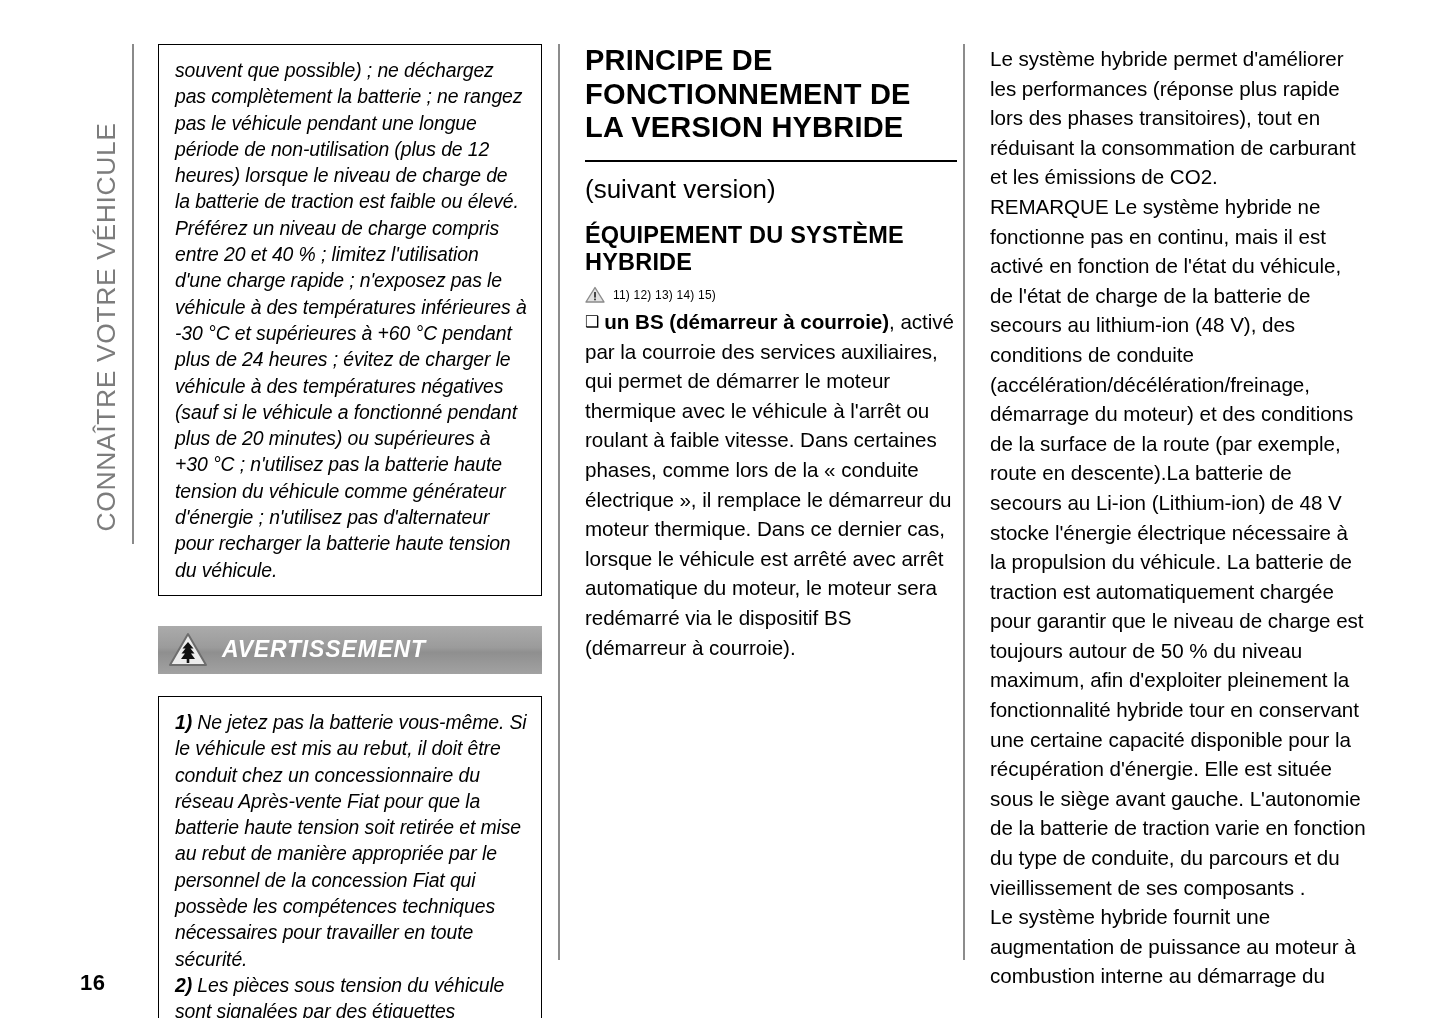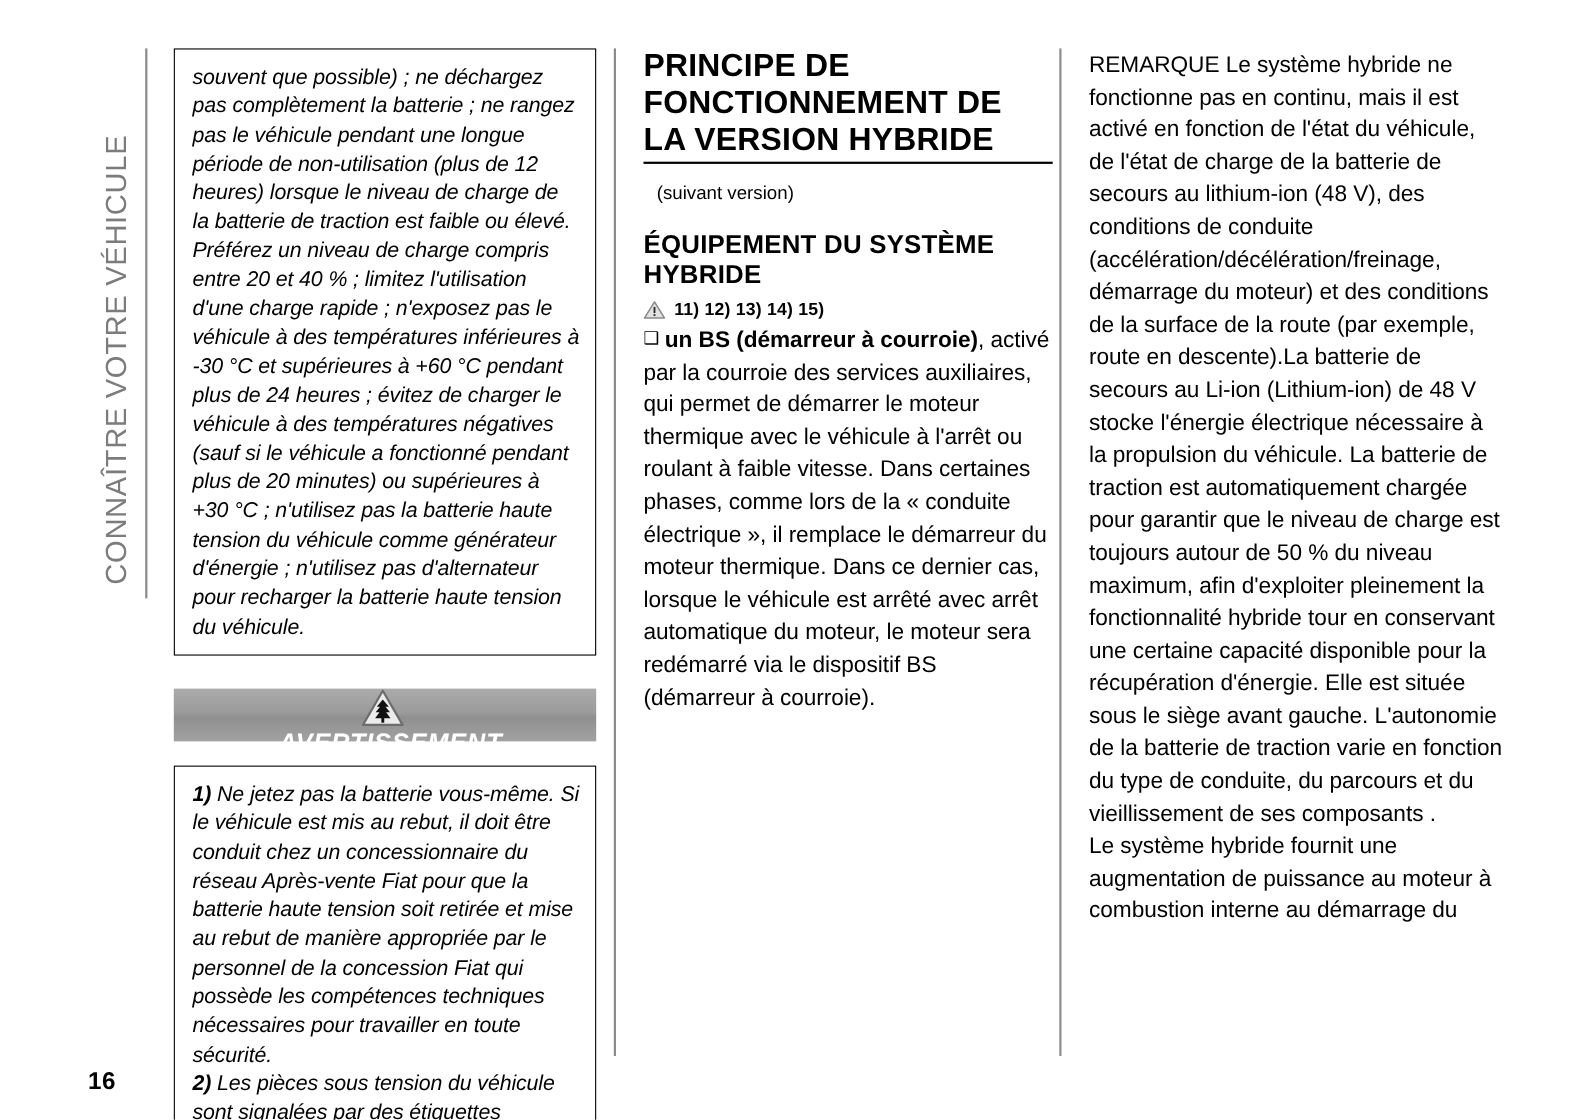--- a/index.html
+++ b/index.html
@@ -91,21 +91,20 @@
 
   
   .warn-banner {
     margin-top: 30px;
     height: 48px;
     background: linear-gradient(to bottom, #ababab 0%, #9b9b9b 45%, #8f8f8f 55%, #a2a2a2 100%);
     display: flex;
     align-items: center;
     padding-left: 10px;
     box-sizing: border-box;
-    flex-direction: column;
   }
   .warn-icon {
     width: 40px;
     height: 36px;
     flex: 0 0 auto;
     margin-right: 14px;
   }
   .warn-title {
     font-weight: bold;
     font-style: italic;
@@ -117,47 +116,47 @@
 
   
   h1.sec-title {
     margin: 0;
     font-size: 29px;
     line-height: 33.5px;
     font-weight: 800;
     letter-spacing: 0.2px;
     text-transform: uppercase;
     border-bottom: 2.6px solid #000;
-    padding-bottom: 2px;
+    padding-bottom: 15px;
   }
   h2.sub-title {
     margin: 0;
     font-size: 23.5px;
     line-height: 27.5px;
     font-weight: 800;
     letter-spacing: 0.2px;
     text-transform: uppercase;
   }
   .suivant {
-    font-size: 17px;
+    font-size: 26px;
     line-height: 26px;
-    margin: 14px 0 20px 12px;
+    margin: 14px 0 20px 0;
   }
 
   
   .refs {
     display: flex;
     align-items: center;
     margin-top: 9px;
     margin-bottom: 3px;
   }
   .refs .tri { width: 20px; height: 18px; flex: 0 0 auto; margin-right: 8px; }
   .refs .nums {
-    font-size: 16px;
-    font-weight: bold;
+    font-size: 12px;
+    font-weight: normal;
     letter-spacing: 0.2px;
   }
 
   
   .body-txt {
     font-size: 20.6px;
     line-height: 29.6px;
     letter-spacing: -0.05px;
   }
   .body-txt p { margin: 0; }
@@ -241,20 +240,21 @@
       <p>
         <span class="bullet-sq">❑</span><b>un BS (démarreur à courroie)</b><span>, activé par la courroie des services auxiliaires, qui permet de démarrer le moteur thermique avec le véhicule à l'arrêt ou roulant à faible vitesse. Dans certaines phases, comme lors de la « conduite électrique », il remplace le démarreur du moteur thermique. Dans ce dernier cas, lorsque le véhicule est arrêté avec arrêt automatique du moteur, le moteur sera redémarré via le dispositif BS (démarreur à courroie).</span>
       </p>
 
     </div>
 
   </div>
 
   <div class="col col-right">
     <div class="body-txt">
+      <p>Le système hybride permet d'améliorer les performances (réponse plus rapide lors des phases transitoires), tout en réduisant la consommation de carburant et les émissions de CO2.</p>
       <p>REMARQUE Le système hybride ne fonctionne pas en continu, mais il est activé en fonction de l'état du véhicule, de l'état de charge de la batterie de secours au lithium-ion (48 V), des conditions de conduite (accélération/décélération/freinage, démarrage du moteur) et des conditions de la surface de la route (par exemple, route en descente).La batterie de secours au Li-ion (Lithium-ion) de 48 V stocke l'énergie électrique nécessaire à la propulsion du véhicule. La batterie de traction est automatiquement chargée pour garantir que le niveau de charge est toujours autour de 50 % du niveau maximum, afin d'exploiter pleinement la fonctionnalité hybride tour en conservant une certaine capacité disponible pour la récupération d'énergie. Elle est située sous le siège avant gauche. L'autonomie de la batterie de traction varie en fonction du type de conduite, du parcours et du vieillissement de ses composants .</p>
       <p>Le système hybride fournit une augmentation de puissance au moteur à combustion interne au démarrage du</p>
     </div>
   </div>
 
   <div class="page-num">16</div>
 
 </div>
 
 </body></html>

